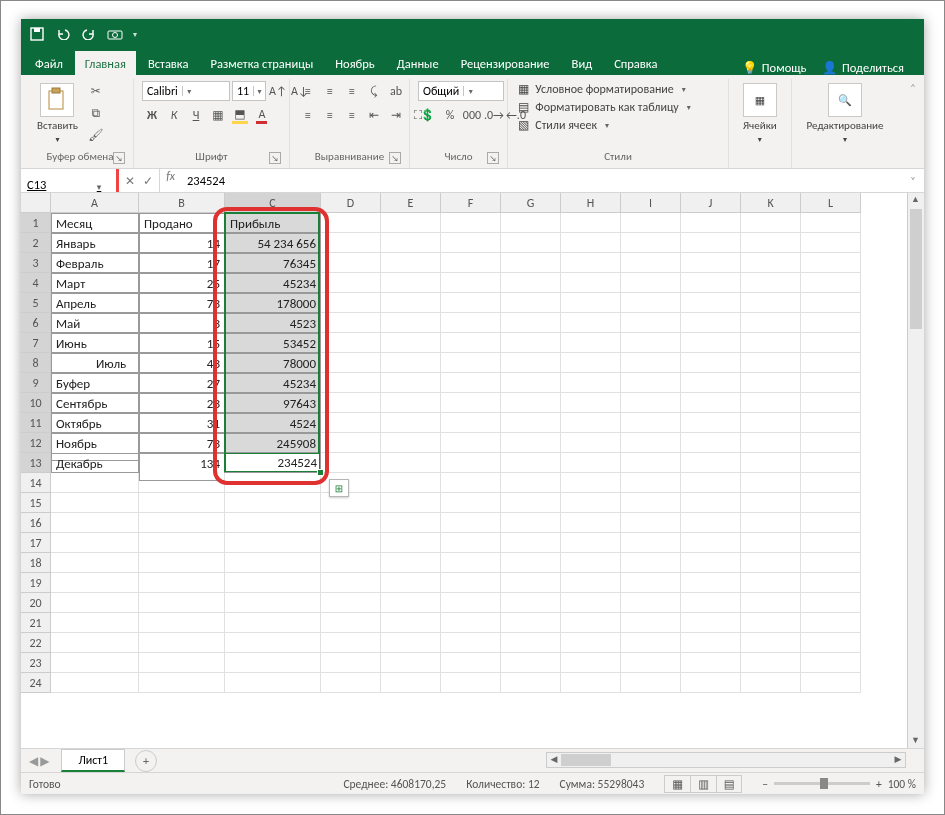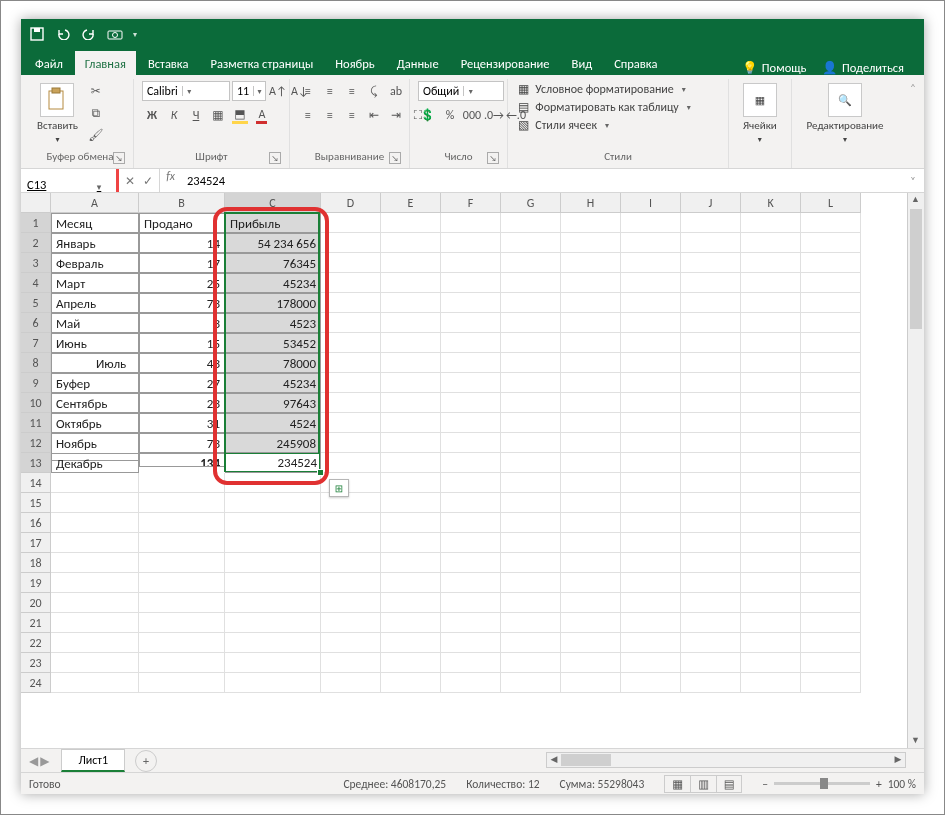--- a/index.html
+++ b/index.html
@@ -369,21 +369,21 @@
           <div class="cell tborder ralign" style="left: 88px; top: 40px; width: 86px; height: 20px;">17</div>
           <div class="cell tborder ralign" style="left: 88px; top: 60px; width: 86px; height: 20px;">25</div>
           <div class="cell tborder ralign" style="left: 88px; top: 80px; width: 86px; height: 20px;">73</div>
           <div class="cell tborder ralign" style="left: 88px; top: 100px; width: 86px; height: 20px;">3</div>
           <div class="cell tborder ralign" style="left: 88px; top: 120px; width: 86px; height: 20px;">15</div>
           <div class="cell tborder ralign" style="left: 88px; top: 140px; width: 86px; height: 20px;">43</div>
           <div class="cell tborder ralign" style="left: 88px; top: 160px; width: 86px; height: 20px;">27</div>
           <div class="cell tborder ralign" style="left: 88px; top: 180px; width: 86px; height: 20px;">23</div>
           <div class="cell tborder ralign" style="left: 88px; top: 200px; width: 86px; height: 20px;">31</div>
           <div class="cell tborder ralign" style="left: 88px; top: 220px; width: 86px; height: 20px;">73</div>
-          <div class="cell tborder ralign" style="left: 88px; top: 240px; width: 86px; height: 14px; font-weight: bold;">134</div>
+          <div class="cell tborder ralign" style="left: 88px; top: 240px; width: 86px; height: 28px;">134</div>
           <div class="cell" style="left: 88px; top: 260px; width: 86px; height: 20px;"></div>
           <div class="cell" style="left: 88px; top: 280px; width: 86px; height: 20px;"></div>
           <div class="cell" style="left: 88px; top: 300px; width: 86px; height: 20px;"></div>
           <div class="cell" style="left: 88px; top: 320px; width: 86px; height: 20px;"></div>
           <div class="cell" style="left: 88px; top: 340px; width: 86px; height: 20px;"></div>
           <div class="cell" style="left: 88px; top: 360px; width: 86px; height: 20px;"></div>
           <div class="cell" style="left: 88px; top: 380px; width: 86px; height: 20px;"></div>
           <div class="cell" style="left: 88px; top: 400px; width: 86px; height: 20px;"></div>
           <div class="cell" style="left: 88px; top: 420px; width: 86px; height: 20px;"></div>
           <div class="cell" style="left: 88px; top: 440px; width: 86px; height: 20px;"></div>

